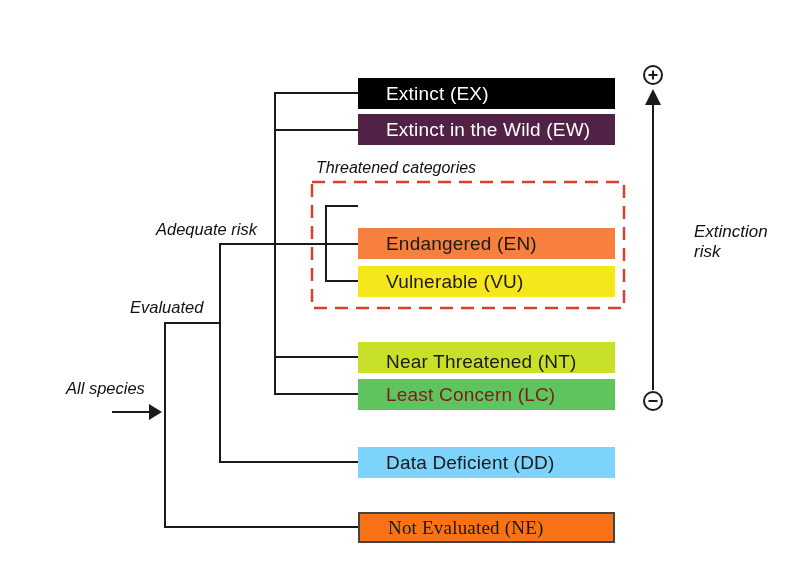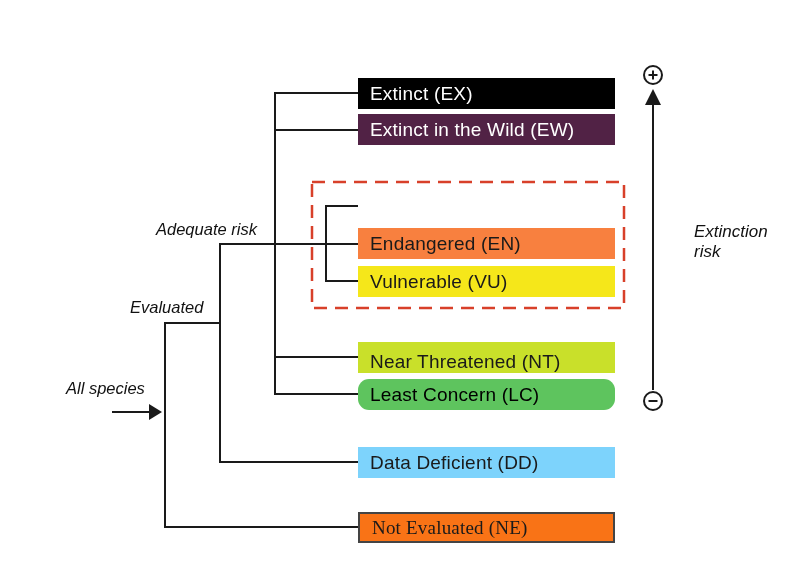--- a/index.html
+++ b/index.html
@@ -7,21 +7,21 @@
   .stage{
     position:relative;
     width:800px;height:577px;
     overflow:hidden;
   }
   .cat{
     position:absolute;
     left:358px;width:257px;height:31px;
     box-sizing:border-box;
     display:flex;align-items:center;
-    padding-left:12px;
+    padding-left:28px;
     font-size:19px;
     letter-spacing:0.2px;
   }
   .cat-bordered{border:2px solid;}
   .cat-label{white-space:nowrap;}
   .hline{position:absolute;height:2px;background-color:currentColor;}
   .vline{position:absolute;width:2px;background-color:currentColor;}
   .anno{
     position:absolute;
     font-style:italic;
@@ -67,41 +67,42 @@
   <div class="vline" style="left:325px;top:205px;height:77px;"></div>
   <div class="hline" style="left:325px;top:205px;width:33px;"></div>
   <div class="hline" style="left:325px;top:280px;width:33px;"></div>
 
   <div class="anno" style="left:66px;top:379px;">All species</div>
   <div class="hline" style="left:112px;top:411px;width:38px;"></div>
   <div class="arrowhead-right" style="left:149px;top:404px;"></div>
 
   <div class="anno" style="left:130px;top:298px;">Evaluated</div>
   <div class="anno" style="left:156px;top:220px;">Adequate risk</div>
+  <div class="anno" style="left:316px;top:159px;font-size:16px;">Threatened categories</div>
 
   <svg class="icon-circ" style="left:310px;top:180px;" width="316" height="130">
     <rect x="2" y="2" width="312" height="126" fill="none" stroke-width="2.5" stroke-dasharray="13 8" style="stroke: rgb(216, 64, 42);"></rect>
   </svg>
 
   <div class="cat" style="top: 78px; background-color: rgb(0, 0, 0); color: rgb(255, 255, 255);">
     <span class="cat-label">Extinct (EX)</span>
   </div>
   <div class="cat" style="top: 114px; background-color: rgb(81, 34, 69); color: rgb(255, 255, 255);">
     <span class="cat-label">Extinct in the Wild (EW)</span>
   </div>
   <div class="cat" style="top: 228px; background-color: rgb(248, 128, 63); color: rgb(26, 26, 26);">
     <span class="cat-label">Endangered (EN)</span>
   </div>
   <div class="cat" style="top: 266px; background-color: rgb(245, 231, 26); color: rgb(26, 26, 26);">
     <span class="cat-label">Vulnerable (VU)</span>
   </div>
   <div class="cat" style="top: 342px; background-color: rgb(201, 224, 42); color: rgb(26, 26, 26); align-items: flex-end;">
     <span class="cat-label">Near Threatened (NT)</span>
   </div>
-  <div class="cat" style="top: 379px; background-color: rgb(94, 196, 94); color: #000000; border-radius: 11px;">
+  <div class="cat" style="top: 379px; background-color: rgb(94, 196, 94); color: #7f1d1d;">
     <span class="cat-label">Least Concern (LC)</span>
   </div>
   <div class="cat" style="top: 447px; background-color: #7dd3fc; color: rgb(26, 26, 26);">
     <span class="cat-label">Data Deficient (DD)</span>
   </div>
   <div class="cat cat-bordered" style="top: 512px; background-color: #f97316; color: rgb(26, 26, 26); border-color: rgb(68, 68, 68); font-family: Liberation Serif, serif;">
     <span class="cat-label">Not Evaluated (NE)</span>
   </div>
 
   <svg class="icon-circ" style="left:642px;top:64px;" width="22" height="22" viewBox="0 0 22 22">

